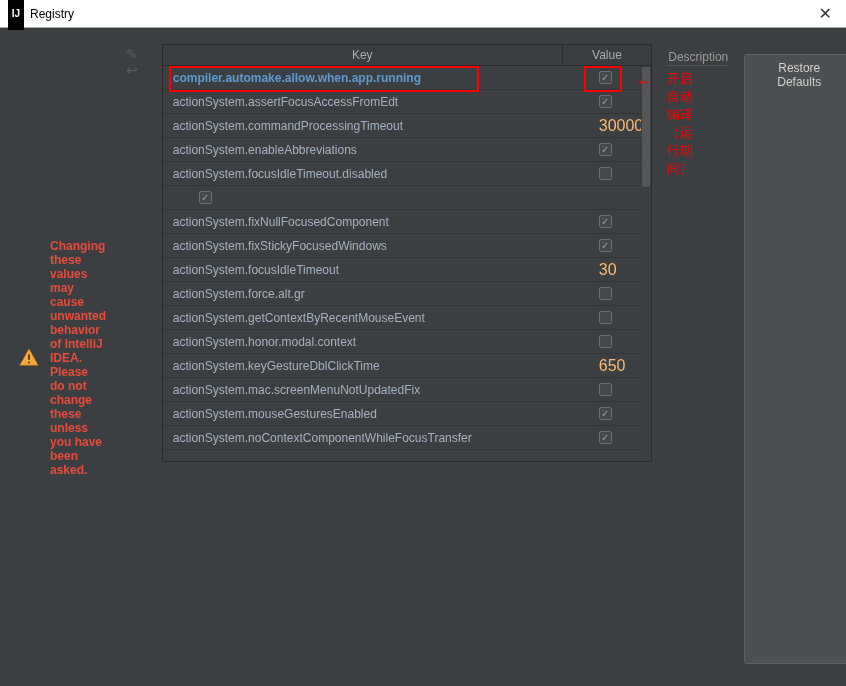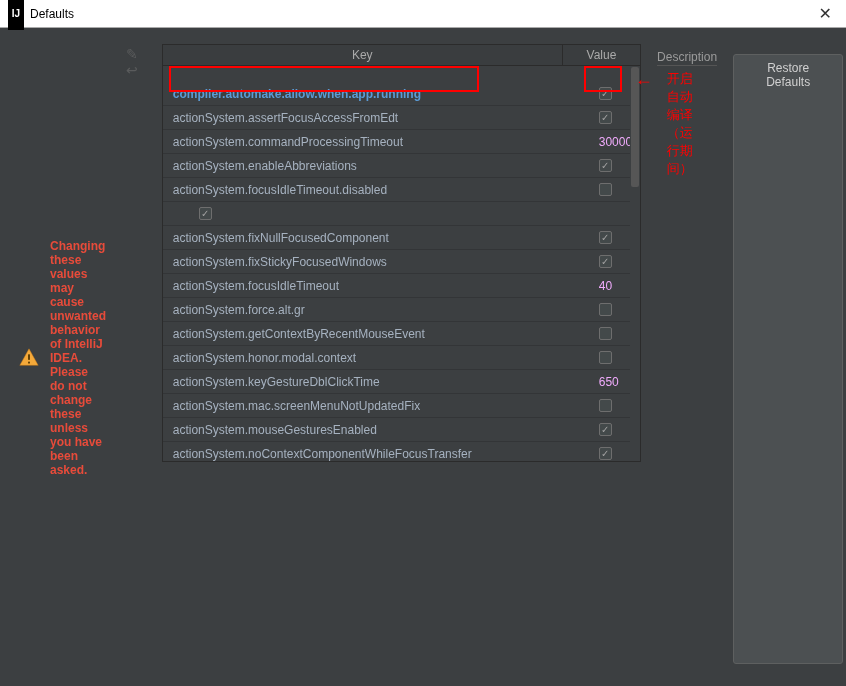--- a/index.html
+++ b/index.html
@@ -73,21 +73,20 @@
     opacity: 0.6;
   }
   .table-container {
     border: 1px solid #2b2b2b;
     margin: 0 8px;
     background: #3c3f41;
     display: flex;
     flex-direction: column;
     height: 418px;
     position: relative;
-    gap: 16px;
   }
   .table-header {
     display: flex;
     background: #3a3d3f;
     border-bottom: 1px solid #2b2b2b;
   }
   .table-header .col {
     padding: 3px 8px;
     text-align: center;
     color: #aaaaaa;
@@ -112,22 +111,22 @@
     flex: 0 0 400px;
     padding: 0 8px 0 10px;
     color: #a6b2c0;
     font-size: 12px;
     white-space: nowrap;
     overflow: hidden;
   }
   .cell-value {
     flex: 1;
     padding: 0 8px 0 36px;
-    color: #f0abfc;
-    font-size: 12px;
+    color: #fdba74;
+    font-size: 16px;
     display: flex;
     align-items: center;
   }
   .checkbox {
     width: 13px;
     height: 13px;
     border: 1px solid #6e6e6e;
     background: #43494a;
     display: inline-flex;
     align-items: center;
@@ -217,21 +216,21 @@
     height: 120px;
     background: #565656;
     border-radius: 2px;
   }
 </style>
 </head>
 <body>
 
 <div class="titlebar">
   <span class="titlebar-icon">IJ</span>
-  <span class="titlebar-title">Defaults</span>
+  <span class="titlebar-title">Registry</span>
   <span class="titlebar-close">✕</span>
 </div>
 
 <div class="content">
 
   <div class="warning-row">
     <svg class="warning-icon" viewBox="0 0 24 24">
       <path d="M12 2 L22 20 L2 20 Z" fill="#f4a93a" stroke="#c77a15" stroke-width="0.5"></path>
       <rect x="11" y="8" width="2" height="6" fill="#5a3a00"></rect>
       <rect x="11" y="16" width="2" height="2" fill="#5a3a00"></rect>
@@ -290,21 +289,21 @@
           </div>
         </div>
         <div class="table-row">
           <div class="cell-key">actionSystem.fixStickyFocusedWindows</div>
           <div class="cell-value">
             <span class="checkbox checked"></span>
           </div>
         </div>
         <div class="table-row">
           <div class="cell-key">actionSystem.focusIdleTimeout</div>
-          <div class="cell-value">40</div>
+          <div class="cell-value">30</div>
         </div>
         <div class="table-row">
           <div class="cell-key">actionSystem.force.alt.gr</div>
           <div class="cell-value">
             <span class="checkbox"></span>
           </div>
         </div>
         <div class="table-row">
           <div class="cell-key">actionSystem.getContextByRecentMouseEvent</div>
           <div class="cell-value">

